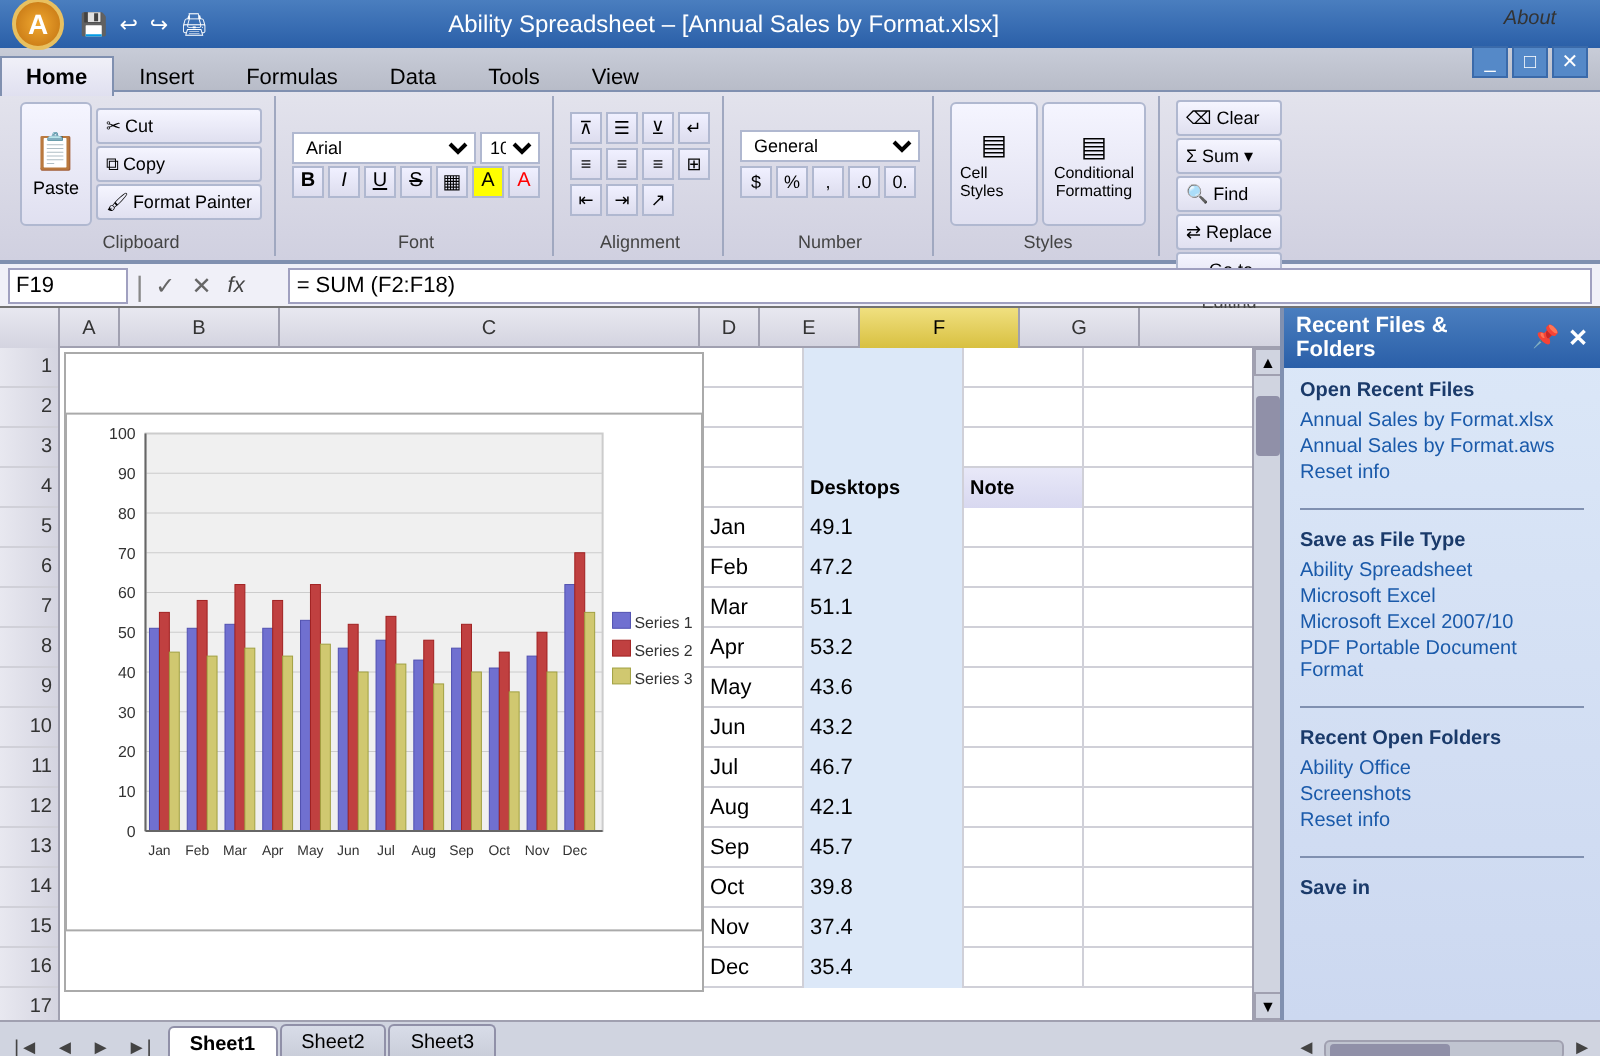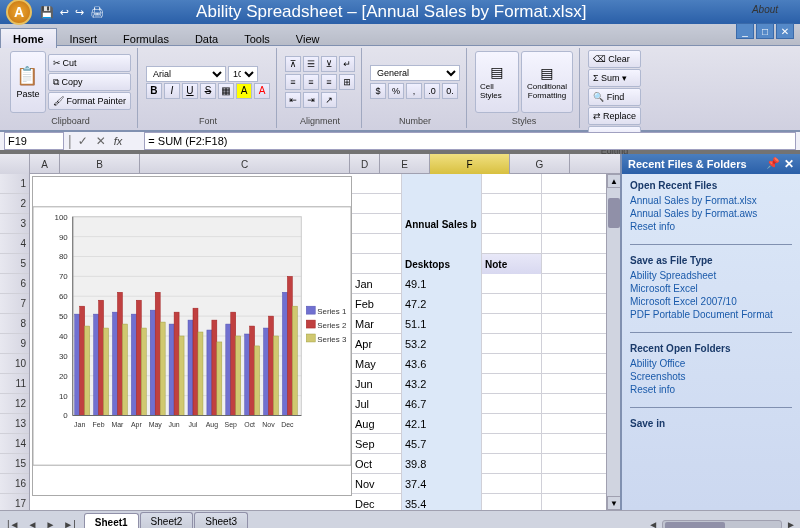--- a/index.html
+++ b/index.html
@@ -123,21 +123,21 @@
       height: 18px;
       display: flex; align-items: center; gap: 2px;
       white-space: nowrap;
     }
     .ribbon-btn-icon { font-size: 18px; }
     .small-btn-col { display: flex; flex-direction: column; gap: 1px; }
     .font-controls { display: flex; flex-direction: column; gap: 1px; }
     .font-row { display: flex; gap: 2px; align-items: center; }
     .font-select {
       font-size: 9px; height: 16px; border: 1px solid #b0b8d0;
-      background: white; padding: 0 2px; width: 80px;
+      background: white; padding: 0 2px; width: 92px;
     }
     .font-size-select { font-size: 9px; height: 16px; border: 1px solid #b0b8d0; background: white; width: 30px; }
     .font-btn {
       width: 16px; height: 16px; font-size: 10px;
       border: 1px solid #b0b8d0; background: linear-gradient(to bottom,#f0f0ff,#dde);
       cursor: pointer; display: flex; align-items: center; justify-content: center;
     }
     .align-btn { width: 16px; height: 16px; font-size: 9px; border: 1px solid #b0b8d0; background: linear-gradient(to bottom,#f0f0ff,#dde); cursor: pointer; display: flex; align-items: center; justify-content: center; }
 
     
@@ -157,21 +157,21 @@
       text-align: center;
       gap: 1px;
     }
 
     
     #formula-bar {
       display: flex;
       align-items: center;
       height: 22px;
       background: #f0f0f8;
-      border-bottom: 4px solid #737373;
+      border-bottom: 1px solid #737373;
       padding: 1px 4px;
       gap: 4px;
     }
     #cell-ref {
       width: 60px; height: 18px;
       border: 1px solid #a0a0c0;
       font-size: 11px;
       padding: 0 3px;
       background: white;
     }
@@ -279,21 +279,21 @@
     
     #chart-container {
       border: 1px solid #aaa;
       background: white;
       position: relative;
       margin: 2px;
     }
 
     
     #right-panel {
-      width: 180px;
+      width: 160px;
       background: linear-gradient(to bottom, #dce8f8, #ccd8f0);
       border-left: 2px solid #8090b0;
       display: flex;
       flex-direction: column;
       font-size: 10px;
       overflow: hidden;
     }
     #right-panel-header {
       background: linear-gradient(to bottom, #4a7ebf, #2a5fa8);
       color: white;
@@ -381,21 +381,21 @@
 
 <div id="title-bar">
   <div class="title-left">
     <div id="office-btn">A</div>
     <div id="quick-access">
       <span>💾</span>
       <span>↩</span>
       <span>↪</span>
       <span>🖨</span>
     </div>
-    <span style="font-size:17px; margin-left:84px;">Ability Spreadsheet – [Annual Sales by Format.xlsx]</span>
+    <span style="font-size:12px; margin-left:112px;">Ability Spreadsheet – [Annual Sales by Format.xlsx]</span>
   </div>
   <div style="display:flex; align-items:center; gap:8px;flex-direction:column;">
     <span class="options-btn">Options</span>
     <span class="about-btn">About</span>
     <div class="win-controls">
       <span>_</span>
       <span>□</span>
       <span>✕</span>
     </div>
   </div>
@@ -694,25 +694,20 @@
               <div class="cell cw-f col-f-bg"></div>
               <div class="cell cw-g"></div>
             </div>
 
             <div class="cells-row">
               <div class="cell cw-e"></div>
               <div class="cell cw-f col-f-bg"></div>
               <div class="cell cw-g"></div>
             </div>
 
-            <div class="cells-row">
-              <div class="cell cw-e"></div>
-              <div class="cell cw-f col-f-bg header-cell" style="font-weight:bold; font-size:10px;">Annual Sales b</div>
-              <div class="cell cw-g"></div>
-            </div>
 
             <div class="cells-row">
               <div class="cell cw-e"></div>
               <div class="cell cw-f col-f-bg"></div>
               <div class="cell cw-g"></div>
             </div>
 
             <div class="cells-row">
               <div class="cell cw-e"></div>
               <div class="cell cw-f col-f-bg header-cell">Desktops</div>

